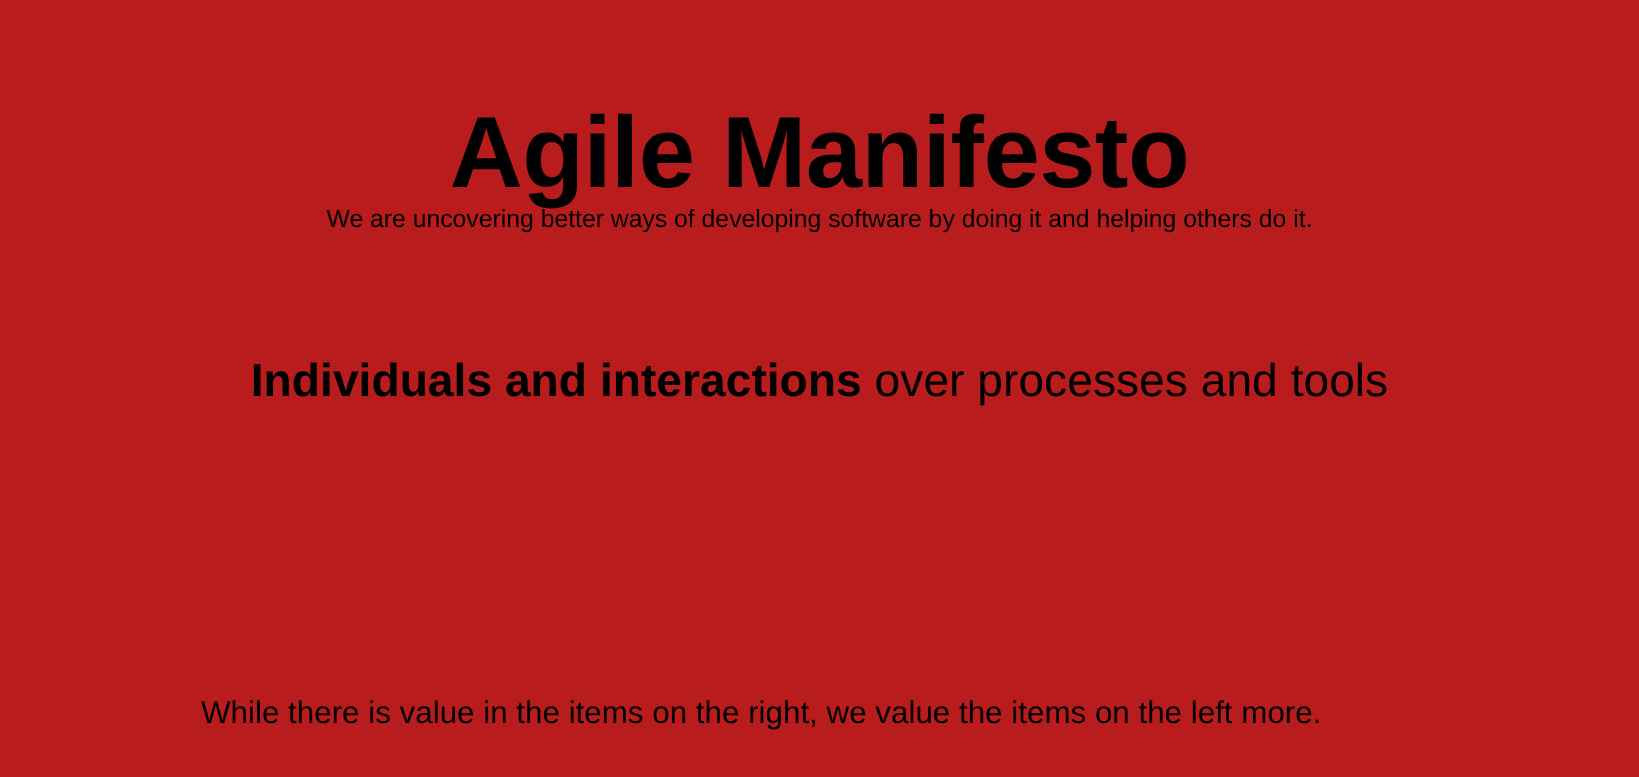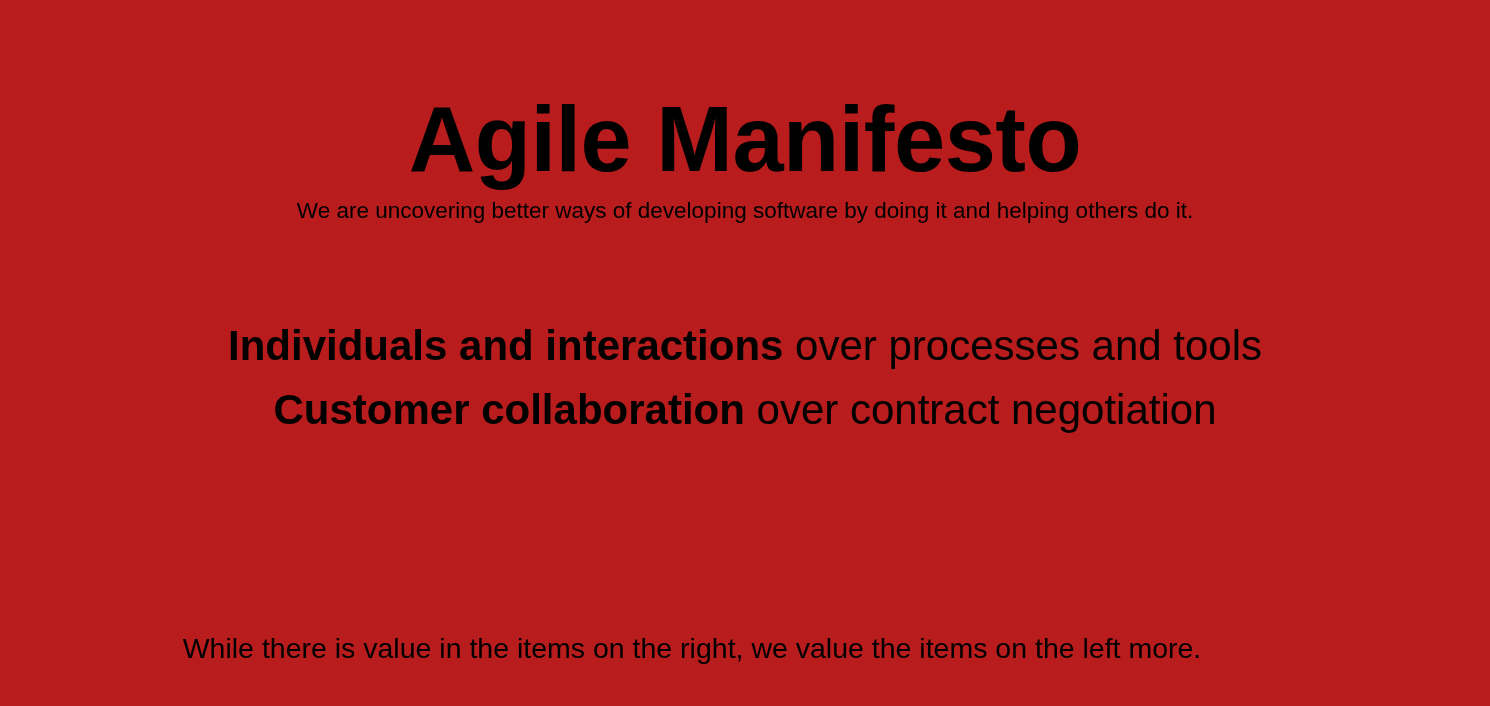--- a/index.html
+++ b/index.html
@@ -40,21 +40,20 @@
   
   .intro {
     position: absolute;
     top: 181px;
     left: 0;
     width: 1490px;
     text-align: center;
     font-size: 22.5px;
     font-weight: 400;
     line-height: 35px;
-    margin-top: 12px;
   }
   .intro-line {
     display: block;
     white-space: nowrap;
   }
 
   
   .values {
     position: absolute;
     top: 314px;
@@ -100,22 +99,19 @@
     <span class="intro-line">We are uncovering better ways of developing software by doing it and helping others do it.</span>
   </div>
 
   <div class="values">
 
     <div class="value-line">
       <span class="lead">Individuals and interactions</span><span class="rest"> over processes and tools</span>
     </div>
 
 
-    <div class="value-line">
-      <span class="lead">Customer collaboration</span><span class="rest"> over contract negotiation</span>
-    </div>
 
 
   </div>
 
   <div class="footer">While there is value in the items on the right, we value the items on the left more.</div>
 
 </div>
 
 </body></html>

